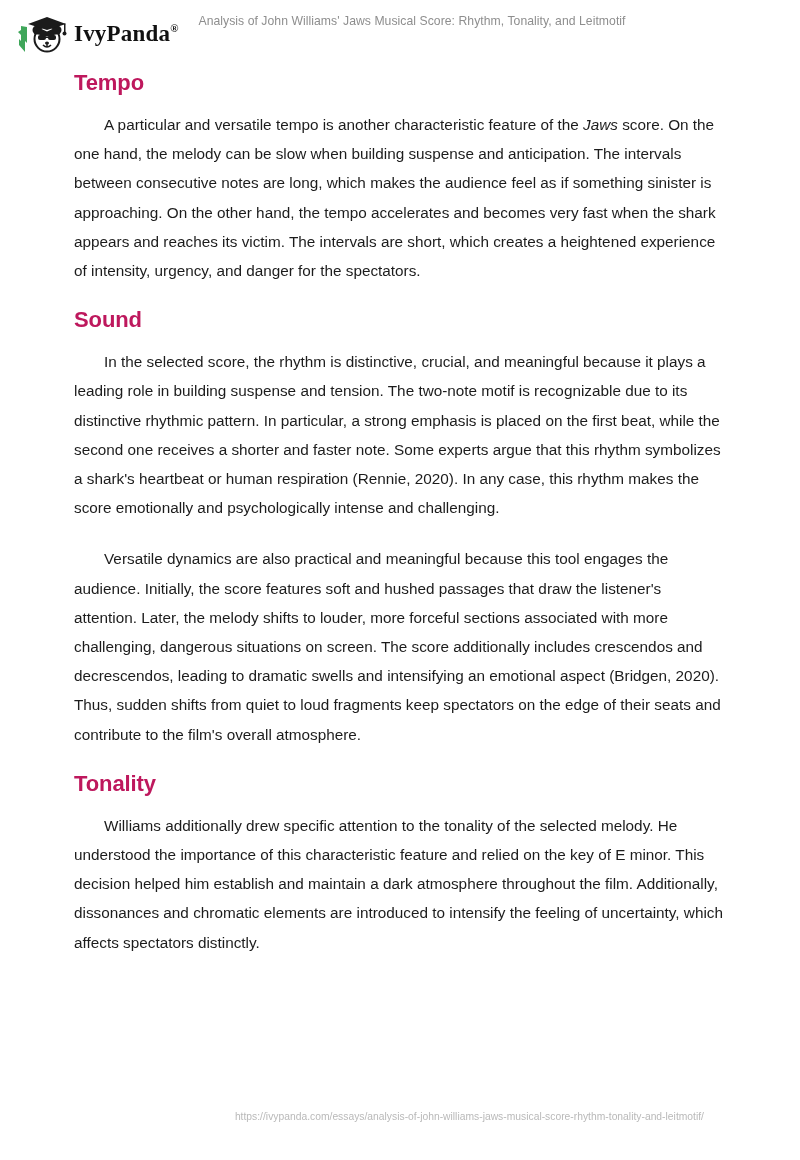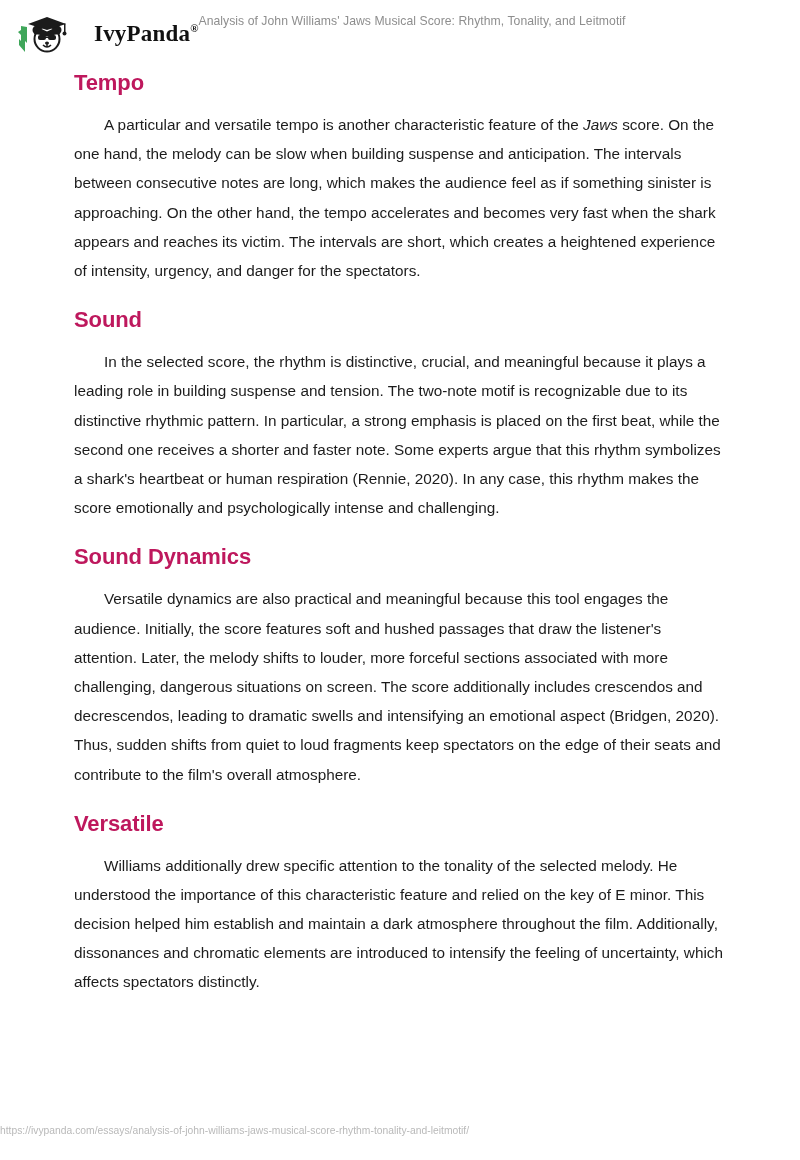--- a/index.html
+++ b/index.html
@@ -24,21 +24,20 @@
     width: 800px;
     height: 58px;
   }
   .brand {
     position: absolute;
     left: 14px;
     top: 10px;
     display: flex;
     align-items: center;
     height: 44px;
-    gap: 20px;
   }
   .brand-mark {
     width: 58px;
     height: 44px;
     display: block;
   }
   .brand-wordmark {
     font-family: "Liberation Serif", serif;
     font-weight: bold;
     font-size: 23px;
@@ -101,23 +100,23 @@
   }
   .sec-tempo   { margin-bottom: 22px; }
   .sec-rhythm  { margin-bottom: 22px; }
   .sec-dynamics{ margin-bottom: 22px; }
   .sec-tonality{ margin-bottom: 0; }
 
   
   .page-footer {
     position: absolute;
     left: 0;
-    bottom: 22px;
+    bottom: 36px;
     width: 704px;
-    text-align: left;
+    text-align: right;
   }
   .footer-url {
     font-size: 10.3px;
     color: #b9b9b9;
     font-family: "Liberation Sans", sans-serif;
     white-space: nowrap;
     letter-spacing: 0.01px;
   }
 </style>
 </head>
@@ -174,26 +173,25 @@
     <h2>Tempo</h2>
     <p><span>A particular and versatile tempo is another characteristic feature of the </span><em>Jaws</em><span> score. On the one hand, the melody can be slow when building suspense and anticipation. The intervals between consecutive notes are long, which makes the audience feel as if something sinister is approaching. On the other hand, the tempo accelerates and becomes very fast when the shark appears and reaches its victim. The intervals are short, which creates a heightened experience of intensity, urgency, and danger for the spectators.</span></p>
   </section>
 
   <section class="section sec-rhythm">
     <h2>Sound</h2>
     <p>In the selected score, the rhythm is distinctive, crucial, and meaningful because it plays a leading role in building suspense and tension. The two-note motif is recognizable due to its distinctive rhythmic pattern. In particular, a strong emphasis is placed on the first beat, while the second one receives a shorter and faster note. Some experts argue that this rhythm symbolizes a shark's heartbeat or human respiration (Rennie, 2020). In any case, this rhythm makes the score emotionally and psychologically intense and challenging.</p>
   </section>
 
   <section class="section sec-dynamics">
-    <h2>Sound Dynamics</h2>
     <p>Versatile dynamics are also practical and meaningful because this tool engages the audience. Initially, the score features soft and hushed passages that draw the listener's attention. Later, the melody shifts to louder, more forceful sections associated with more challenging, dangerous situations on screen. The score additionally includes crescendos and decrescendos, leading to dramatic swells and intensifying an emotional aspect (Bridgen, 2020). Thus, sudden shifts from quiet to loud fragments keep spectators on the edge of their seats and contribute to the film's overall atmosphere.</p>
   </section>
 
   <section class="section sec-tonality">
-    <h2>Versatile</h2>
+    <h2>Tonality</h2>
     <p>Williams additionally drew specific attention to the tonality of the selected melody. He understood the importance of this characteristic feature and relied on the key of E minor. This decision helped him establish and maintain a dark atmosphere throughout the film. Additionally, dissonances and chromatic elements are introduced to intensify the feeling of uncertainty, which affects spectators distinctly.</p>
   </section>
 
 </div>
 
 <div class="page-footer">
   <span class="footer-url">https://ivypanda.com/essays/analysis-of-john-williams-jaws-musical-score-rhythm-tonality-and-leitmotif/</span>
 </div>
 
 </body></html>

